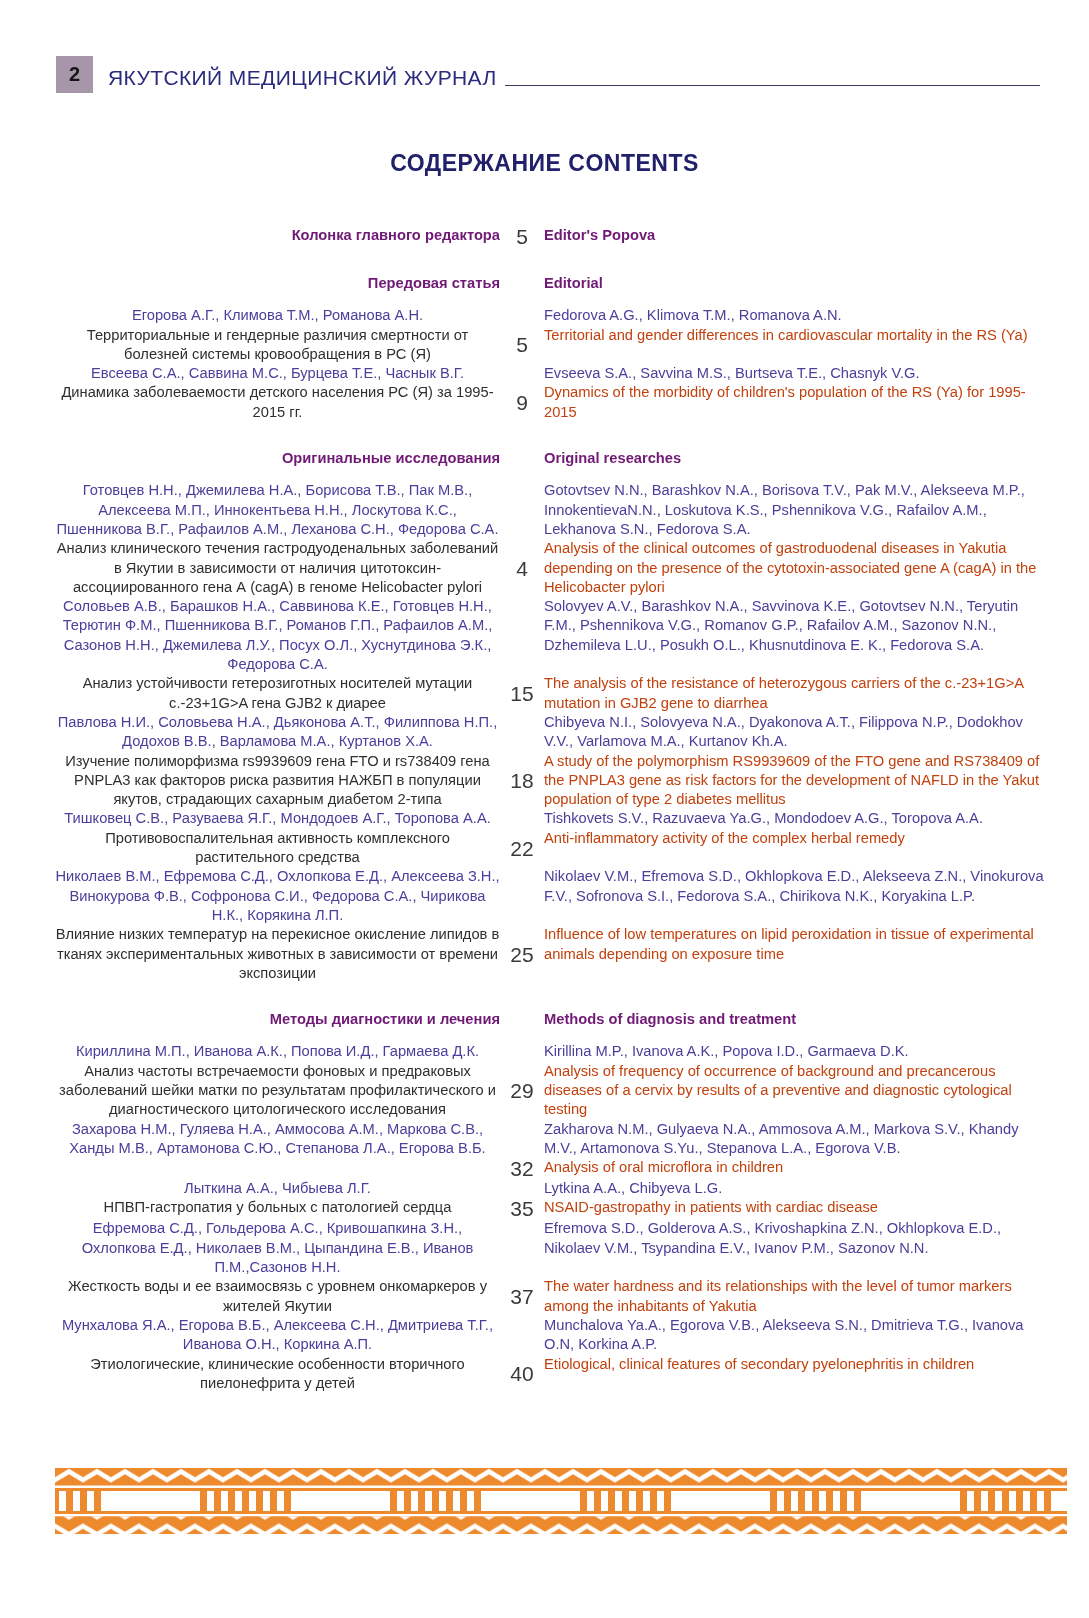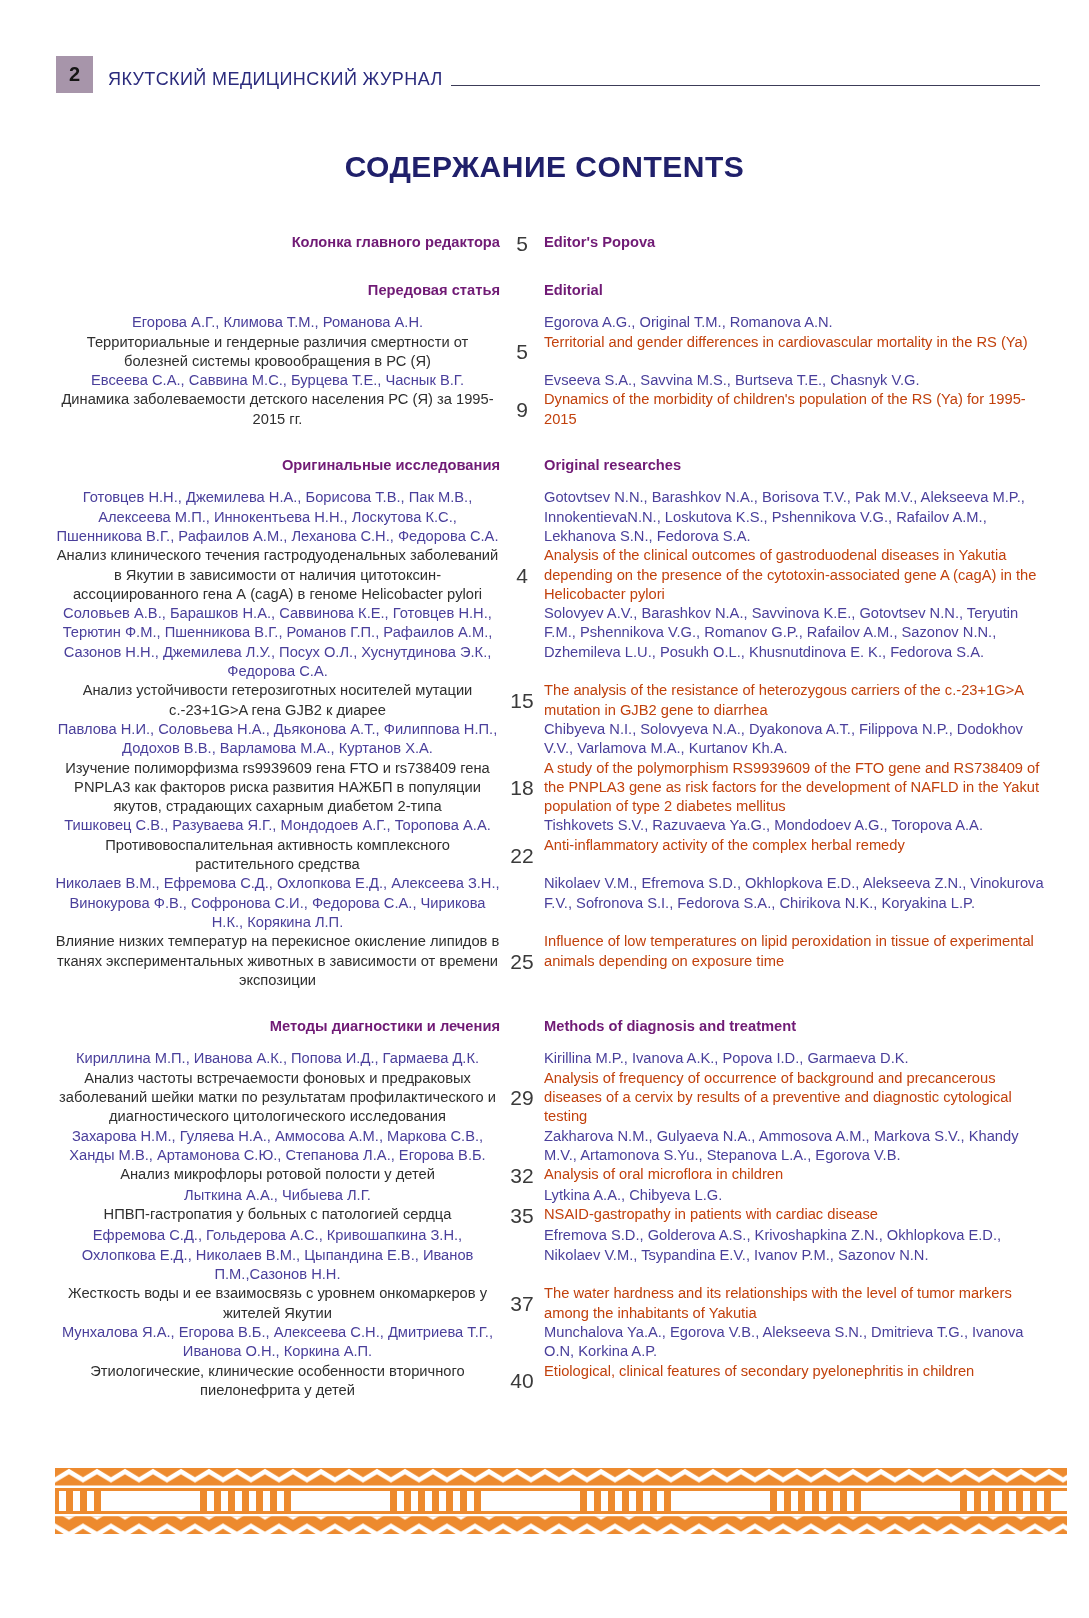--- a/index.html
+++ b/index.html
@@ -11,28 +11,28 @@
   }
   
   .page-header { display:flex; align-items:flex-end; padding:56px 49px 0 56px; }
   .badge {
     width:37px; height:37px; background:#a795aa; color:#151515;
     font-size:20px; font-weight:bold;
     display:flex; align-items:center; justify-content:center;
     flex:0 0 auto;
   }
   .journal {
-    color:#2b2b7d; font-size:18px; letter-spacing:.4px;
+    color:#2b2b7d; font-size:21px; letter-spacing:.4px;
     white-space:nowrap; padding:0 8px 3px 15px;
   }
   .rule { flex:1 1 auto; border-bottom:1.7px solid #3c3c58; margin-bottom:7px; }
   
   .doc-title {
     margin-top:57px; text-align:center;
-    color:#20206b; font-size:30px; font-weight:bold; letter-spacing:.5px;
+    color:#20206b; font-size:23px; font-weight:bold; letter-spacing:.5px;
   }
   
   .toc { margin:49px 0 0 55px; width:990px; font-size:14.7px; line-height:19.3px; }
   .row { display:grid; grid-template-columns:445px 44px 1fr; }
   .cell-ru { text-align:right; }
   .cell-en { text-align:left; }
   .num {
     text-align:center; align-self:center;
     font-size:21px; color:#3a3a3a; line-height:21px;
   }
@@ -71,21 +71,21 @@
   </div>
 
   <div class="row section-row">
     <div class="cell-ru sec">Передовая статья</div>
     <div class="num"></div>
     <div class="cell-en sec">Editorial</div>
   </div>
 
   <div class="entry-grid">
     <div class="r1c1 authors">Егорова А.Г., Климова Т.М., Романова А.Н.</div>
-    <div class="r1c3 authors">Egorova A.G., Original T.M., Romanova A.N.</div>
+    <div class="r1c3 authors">Fedorova A.G., Klimova T.M., Romanova A.N.</div>
     <div class="r2c1 title-ru">Территориальные и гендерные различия смертности от болезней системы кровообращения в РС (Я)</div>
     <div class="r2c2 num">5</div>
     <div class="r2c3 title-en">Territorial and gender differences in cardiovascular mortality in the RS (Ya)</div>
   </div>
 
   <div class="entry-grid">
     <div class="r1c1 authors">Евсеева С.А., Саввина М.С., Бурцева Т.Е., Часнык В.Г.</div>
     <div class="r1c3 authors">Evseeva S.A., Savvina M.S., Burtseva T.E., Chasnyk V.G.</div>
     <div class="r2c1 title-ru">Динамика заболеваемости детского населения РС (Я) за 1995-2015 гг.</div>
     <div class="r2c2 num">9</div>
@@ -148,21 +148,20 @@
     <div class="r1c1 authors">Кириллина М.П., Иванова А.К., Попова И.Д., Гармаева Д.К.</div>
     <div class="r1c3 authors">Kirillina M.P., Ivanova A.K., Popova I.D., Garmaeva D.K.</div>
     <div class="r2c1 title-ru">Анализ частоты встречаемости фоновых и предраковых заболеваний шейки матки по результатам профилактического и диагностического цитологического исследования</div>
     <div class="r2c2 num">29</div>
     <div class="r2c3 title-en">Analysis of frequency of occurrence of background and precancerous diseases of a cervix by results of a preventive and diagnostic cytological testing</div>
   </div>
 
   <div class="entry-grid">
     <div class="r1c1 authors">Захарова Н.М., Гуляева Н.А., Аммосова А.М., Маркова С.В., Ханды М.В., Артамонова С.Ю., Степанова Л.А., Егорова В.Б.</div>
     <div class="r1c3 authors">Zakharova N.M., Gulyaeva N.A., Ammosova A.M., Markova S.V., Khandy M.V., Artamonova S.Yu., Stepanova L.A., Egorova V.B.</div>
-    <div class="r2c1 title-ru">Анализ микрофлоры ротовой полости у детей</div>
     <div class="r2c2 num">32</div>
     <div class="r2c3 title-en">Analysis of oral microflora in children</div>
   </div>
 
   <div class="entry-grid">
     <div class="r1c1 authors">Лыткина А.А., Чибыева Л.Г.</div>
     <div class="r1c3 authors">Lytkina A.A., Chibyeva L.G.</div>
     <div class="r2c1 title-ru">НПВП-гастропатия у больных с патологией сердца</div>
     <div class="r2c2 num">35</div>
     <div class="r2c3 title-en">NSAID-gastropathy in patients with cardiac disease</div>

